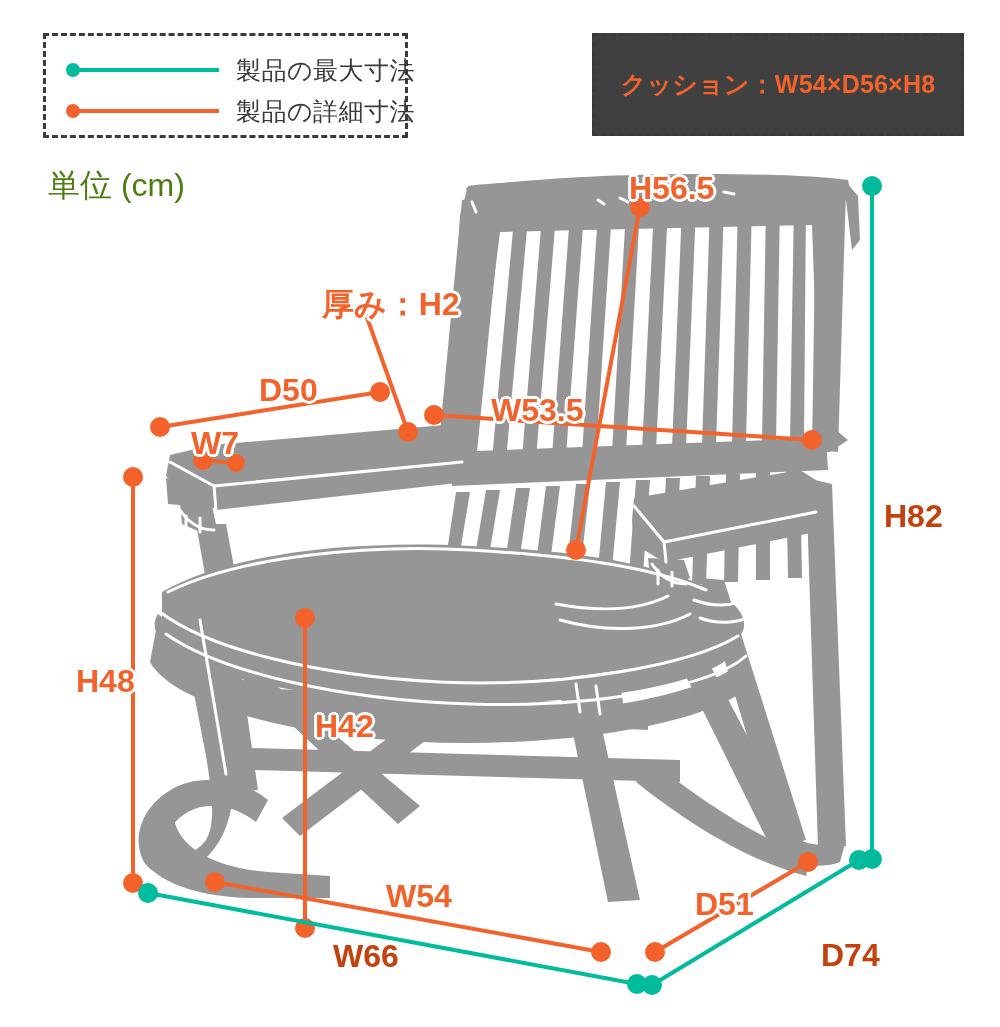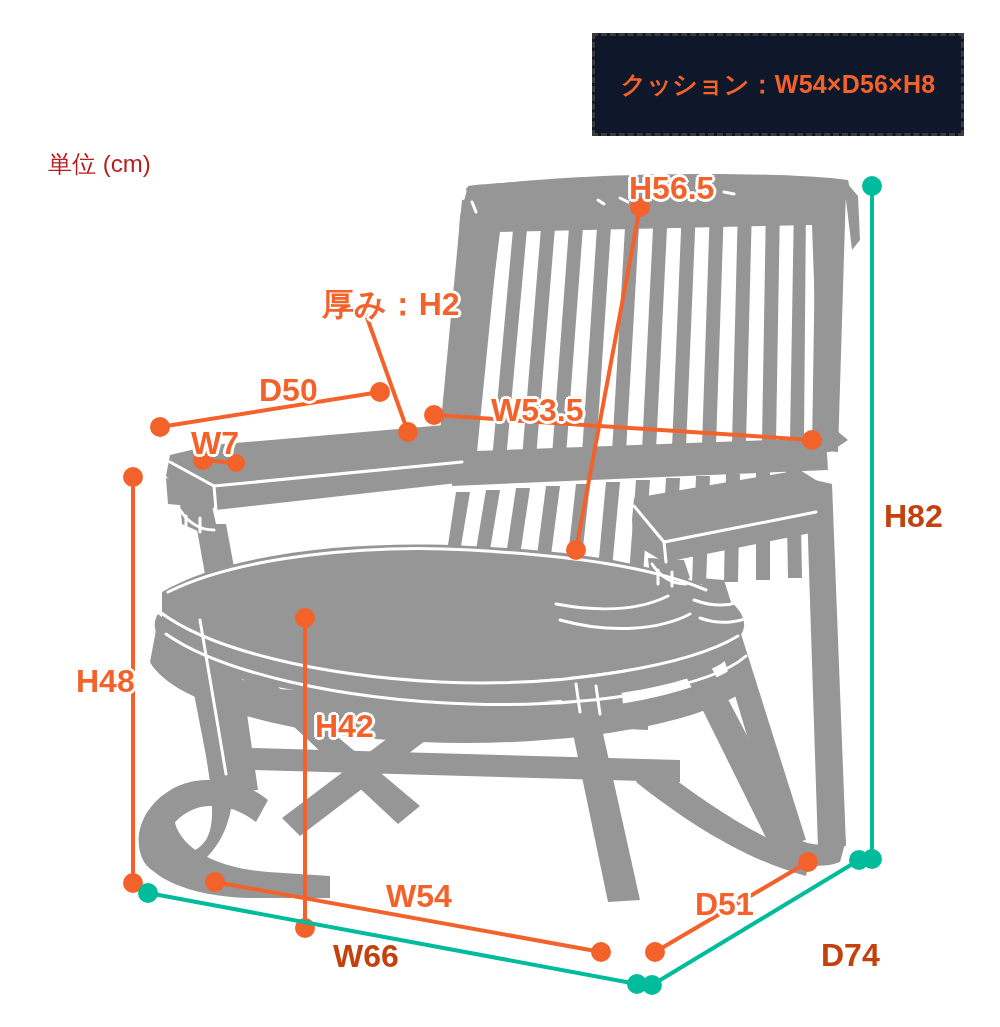--- a/index.html
+++ b/index.html
@@ -25,26 +25,26 @@
   }
   .legend-swatch .ln{
     position:absolute;left:6px;top:5px;width:147px;height:4px;
   }
   .legend-label{
     position:absolute;left:190px;top:4px;
     font-size:25px;font-weight:400;color:#3b3b3b;letter-spacing:0.5px;
     white-space:nowrap;
   }
   .unit-label{
-    position:absolute;left:48px;top:148px;
-    font-size:24px;color:#b91c1c;white-space:nowrap;
+    position:absolute;left:48px;top:164px;
+    font-size:32px;color:#4d7c0f;white-space:nowrap;
   }
   .cushion-box{
     position:absolute;left:592px;top:33px;width:372px;height:103px;
-    border:3px dashed #3b3b3b;box-sizing:border-box;background:#0f172a;
+    border:3px dashed #3b3b3b;box-sizing:border-box;background:#404040;
   }
   .cushion-text{
     position:absolute;left:0;top:0;width:100%;height:100%;
     display:flex;align-items:center;justify-content:center;
     font-size:25px;font-weight:bold;color:#f4622b;
     letter-spacing:0.2px;white-space:nowrap;
   }
 
   
   .dim{
@@ -257,20 +257,36 @@
       <line x1="148" y1="893" x2="637" y2="984"></line>
       <circle cx="148" cy="893" r="8"></circle>
       <circle cx="637" cy="984" r="8"></circle>
 
       <line x1="652" y1="985" x2="859" y2="860"></line>
       <circle cx="652" cy="985" r="8"></circle>
       <circle cx="859" cy="860" r="8"></circle>
     </g>
   </svg>
 
+  <div class="legend-box">
+    <div class="legend-row r1">
+      <div class="legend-swatch">
+        <div class="dot" style="background:#00bc9c"></div>
+        <div class="ln" style="background:#00bc9c"></div>
+      </div>
+      <div class="legend-label">製品の最大寸法</div>
+    </div>
+    <div class="legend-row r2">
+      <div class="legend-swatch">
+        <div class="dot" style="background:#f4622b"></div>
+        <div class="ln" style="background:#f4622b"></div>
+      </div>
+      <div class="legend-label">製品の詳細寸法</div>
+    </div>
+  </div>
 
   <div class="unit-label">単位 (cm)</div>
 
   <div class="cushion-box">
     <div class="cushion-text">クッション：W54×D56×H8</div>
   </div>
 
   <div class="dim o halo" style="left:629px;top:170px;">H56.5</div>
 
   <div class="dim t halo" style="left:884px;top:498px;">H82</div>

